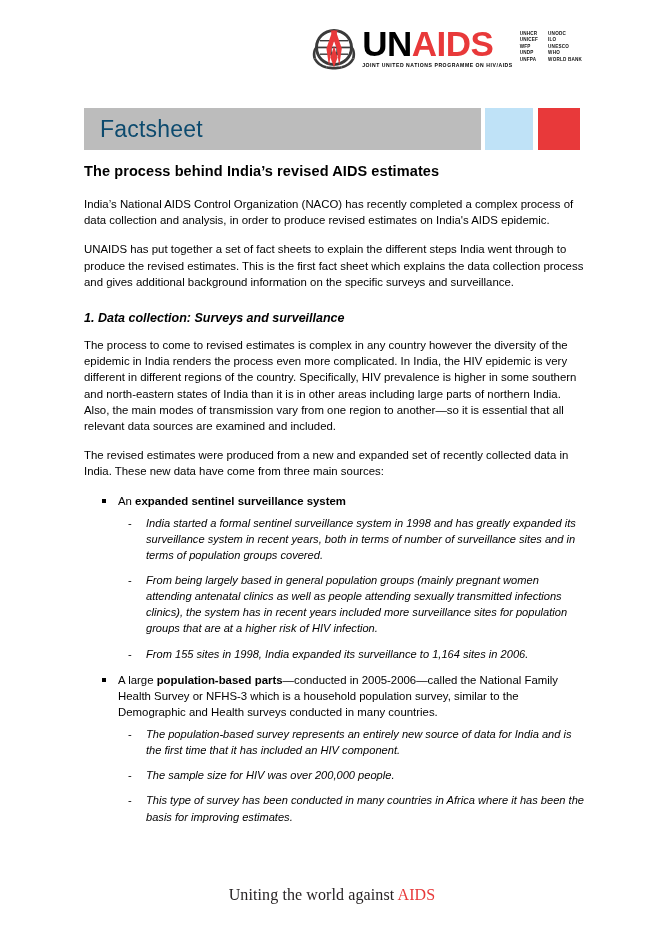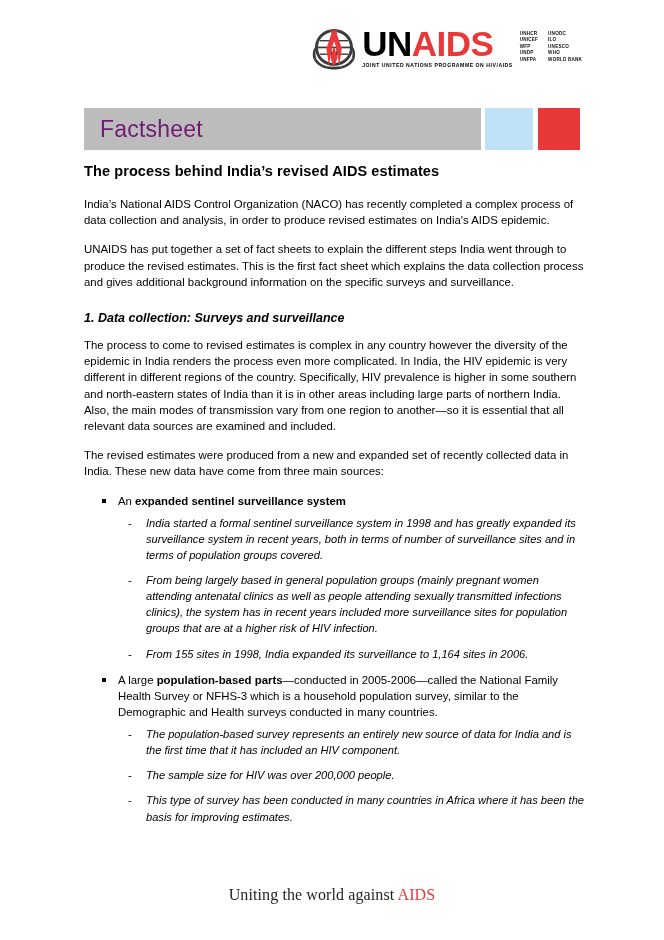--- a/index.html
+++ b/index.html
@@ -93,21 +93,21 @@
   }
   .banner-gray {
     flex: 1 1 auto;
     background: #bcbcbc;
     display: flex;
     align-items: center;
     padding-left: 16px;
     box-sizing: border-box;
   }
   .banner-title {
-    color: #701a75;
+    color: #0c4a6e;
     font-size: 23px;
     font-weight: normal;
     letter-spacing: 0.2px;
   }
   .banner-blue {
     width: 48px;
     background: #bfe2f7;
     margin-left: 4px;
     flex: none;
   }

